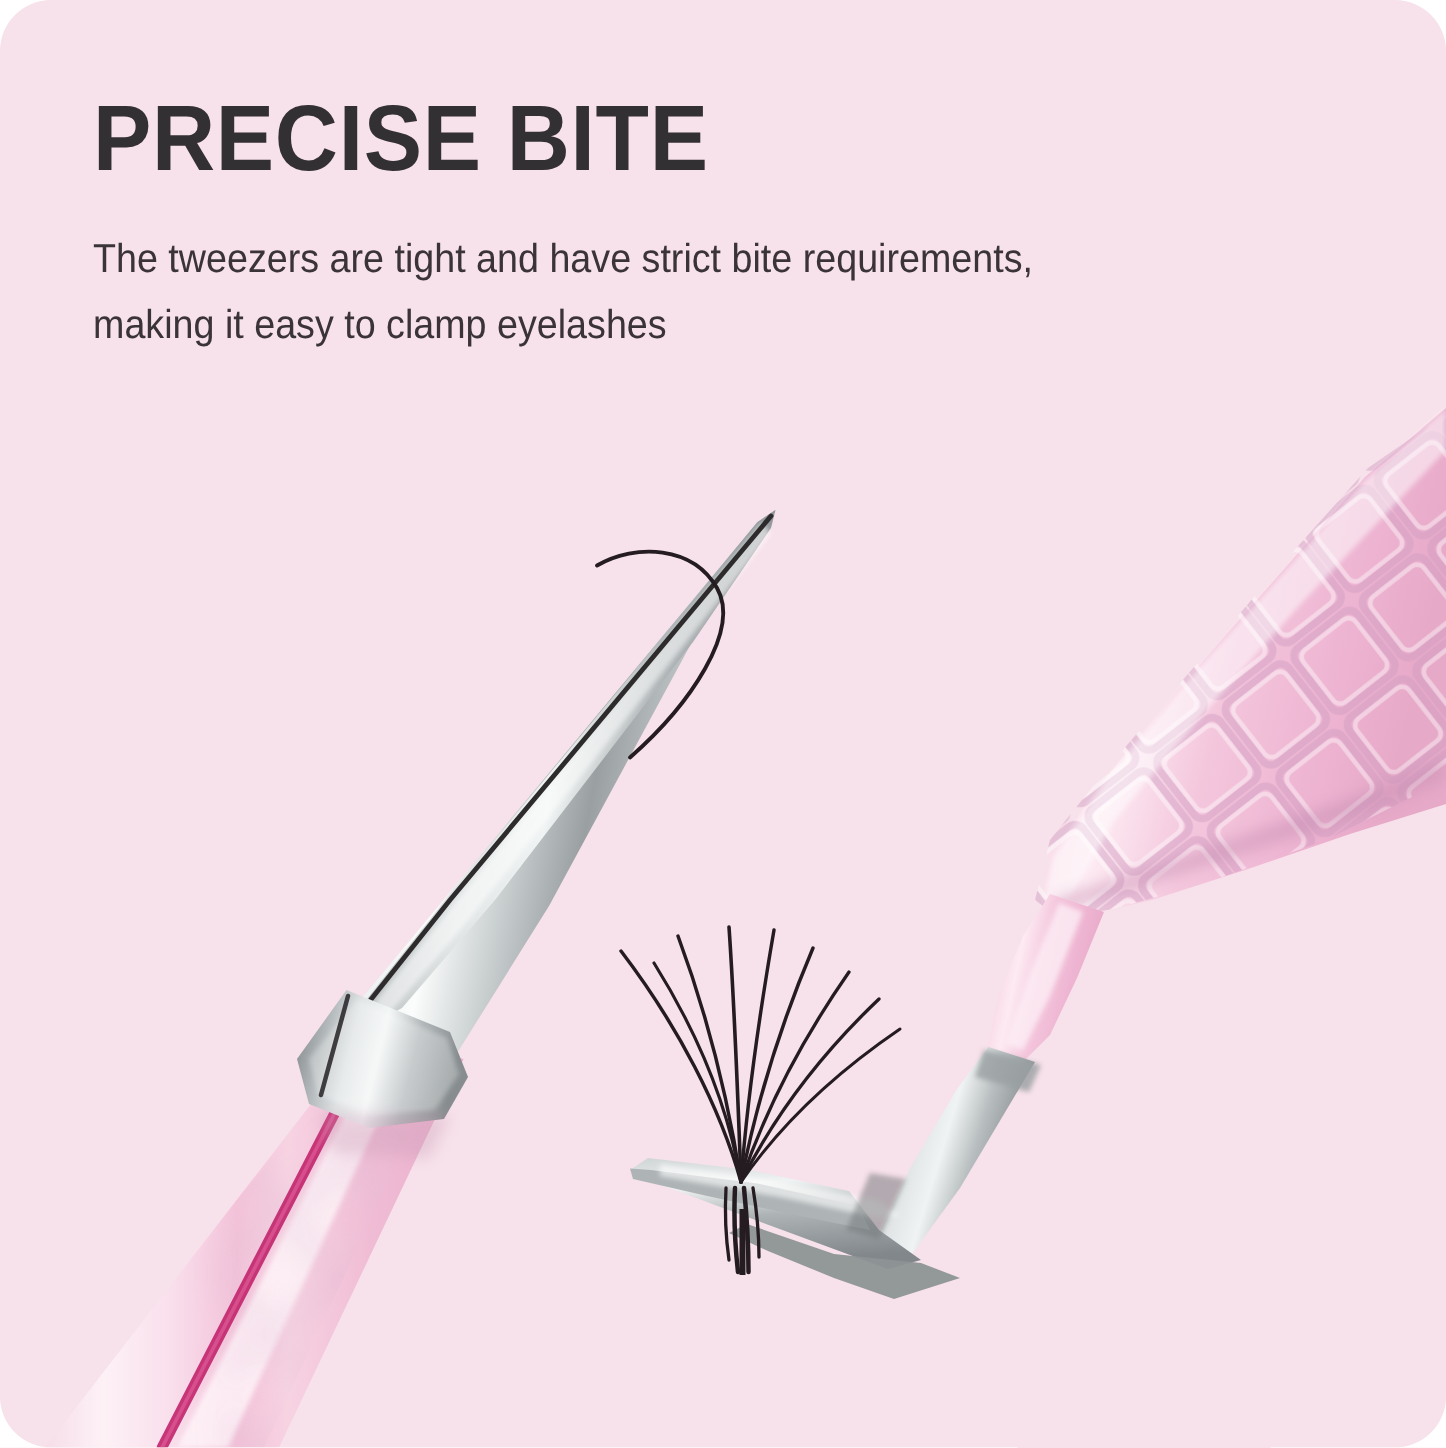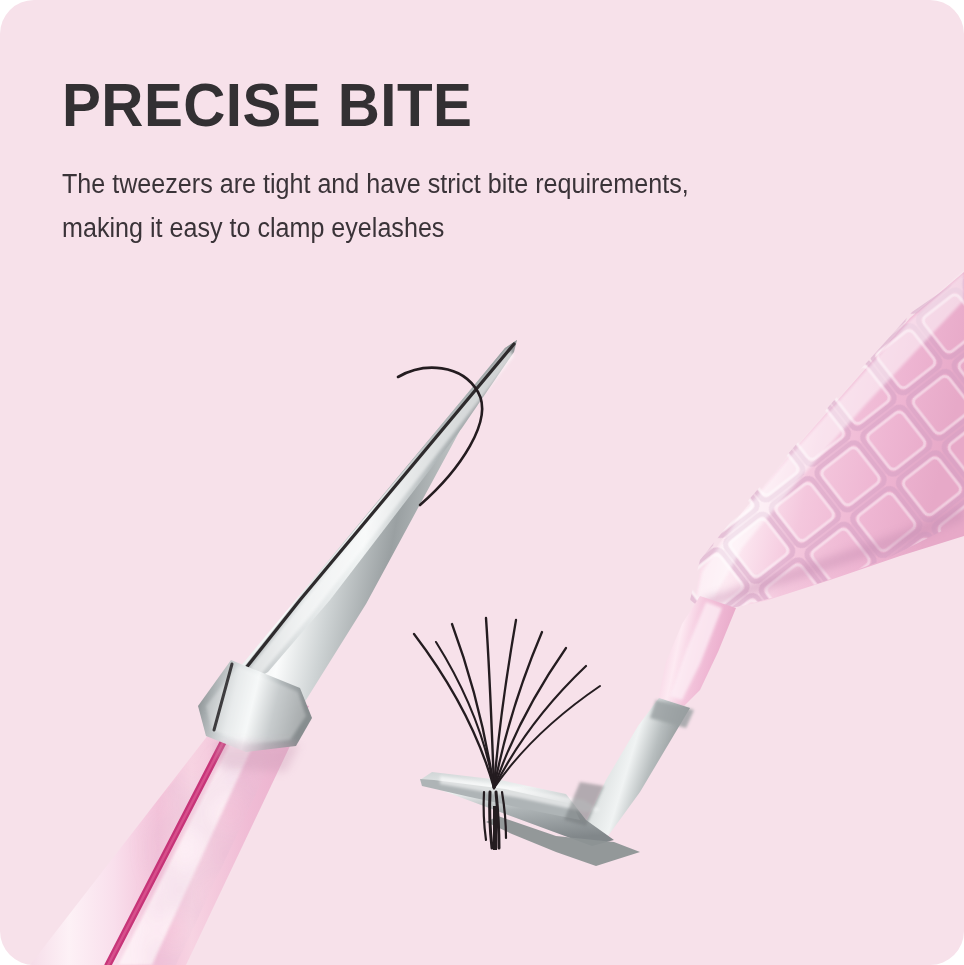--- a/index.html
+++ b/index.html
@@ -14,21 +14,21 @@
     width:964px;height:965px;
     background:#f7e1ea;
     border-radius:34px;
     overflow:hidden;
     box-sizing:border-box;
   }
 
   
   .textblock{
     position:absolute;
-    left:62px;top:72px;
+    left:62px;top:60px;
     width:820px;
     z-index:40;
   }
   .headline{
     font-family:"Liberation Sans", sans-serif;
     font-size:62px;
     font-weight:bold;
     letter-spacing:0.5px;
     color:#333033;
     line-height:1.05;

